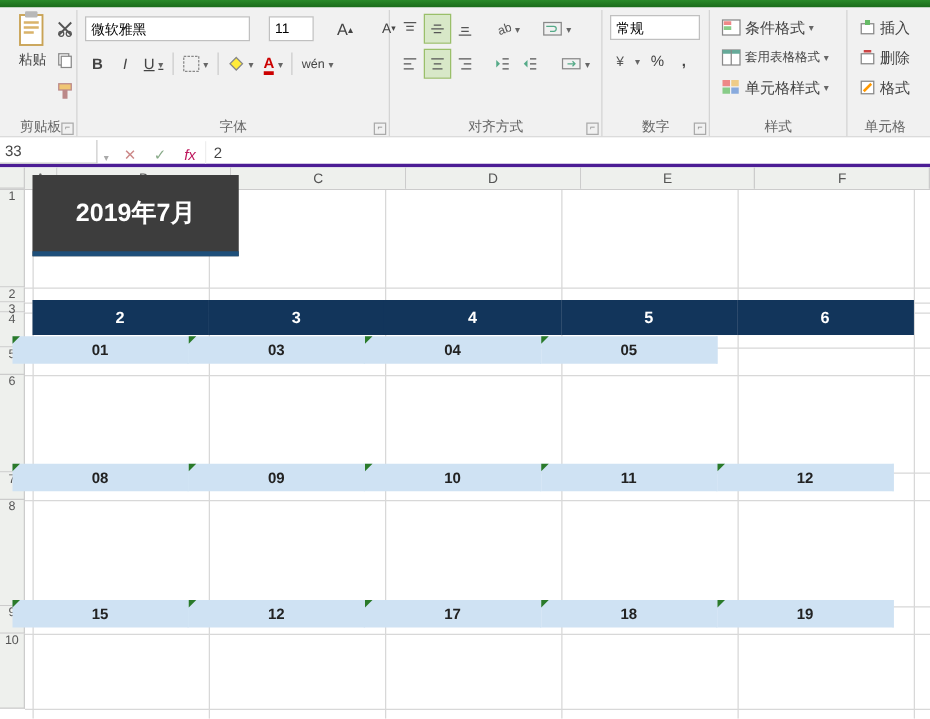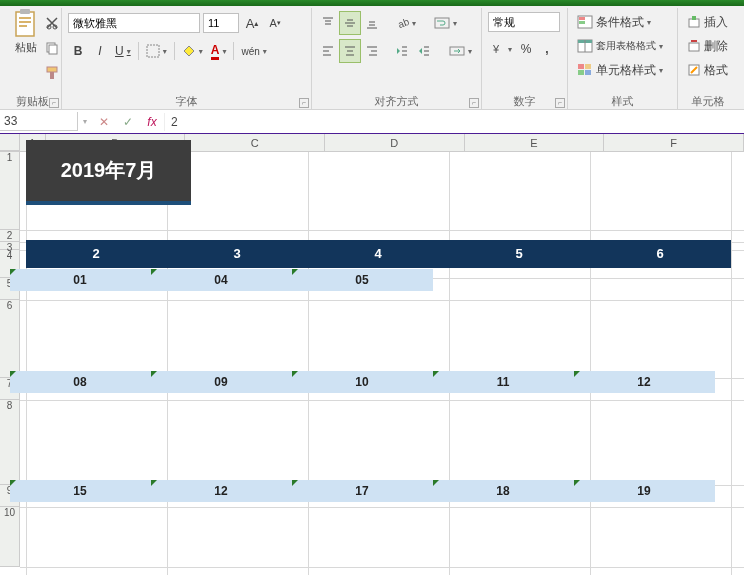--- a/index.html
+++ b/index.html
@@ -7,21 +7,21 @@
 .tabs{display:flex;background:linear-gradient(#2a8a2a,#1a6a1a);height:6px}
 .ribbon{background:#f1f1f1;border-bottom:1px solid #d4d4d4;padding:2px 4px 0 4px;height:104px;display:flex}
 .group{border-right:1px solid #d4d4d4;padding:0 6px 14px 6px;position:relative;display:flex;flex-direction:column}
 .group-label{position:absolute;bottom:0;left:0;right:0;text-align:center;font-size:11px;color:#666}
 .group-dlg{position:absolute;bottom:1px;right:2px;width:10px;height:10px;border:1px solid #aaa;font-size:7px;color:#888;text-align:center;line-height:8px}
 .btn{display:inline-flex;align-items:center;justify-content:center;padding:2px 3px;min-width:20px;height:22px;cursor:pointer}
 .lgbtn{display:flex;flex-direction:column;align-items:center;justify-content:center;width:42px;text-align:center;font-size:11px;cursor:pointer}
 .lgbtn .ico{width:32px;height:32px;display:flex;align-items:center;justify-content:center;font-size:24px}
 .dd{font-size:8px;color:#666;margin-left:3px}
 select,input.combo{border:1px solid #c0c0c0;background:#fff;font-size:11px;height:20px}
-.formulabar{display:flex;align-items:center;border-bottom:1px solid #4c1d95;height:24px;background:#fff}
+.formulabar{display:flex;align-items:flex-end;border-bottom:3px solid #4c1d95;height:24px;background:#fff}
 .namebox{width:78px;border:1px solid #ccc;border-top:none;border-left:none;padding:2px 4px;font-size:12px}
 .fxbtn{width:24px;text-align:center;color:#be185d;font-size:12px}
 .fxinput{flex:1;padding:2px 6px;font-size:12px;border-left:1px solid #eee}
 .sheet{position:relative;height:441px;background:#fff}
 .colhdrs{display:flex;height:18px;border-bottom:1px solid #ccc}
 .corner{width:20px;border-right:1px solid #ccc;border-bottom:1px solid #ccc;background:#eef0ed}
 .ch{border-right:1px solid #ccc;background:#eef0ed;text-align:center;font-size:11px;color:#555;line-height:18px}
 .rowhdrs{position:absolute;left:0;top:18px;width:20px}
 .rh{border-right:1px solid #ccc;border-bottom:1px solid #ccc;background:#eef0ed;text-align:center;font-size:10px;color:#555}
 .titlebox{position:absolute;left:26px;top:6px;width:165px;height:65px;background:#3d3d3d;color:#fff;display:flex;align-items:center;justify-content:center;font-size:20px;font-weight:bold;border-bottom:4px solid #1e4f7a}
@@ -77,21 +77,21 @@
               <rect x="5" y="6" width="4" height="7" fill="#b88"></rect>
             </svg>
           </div>
       </div>
     </div>
     <div class="group-label">剪贴板</div>
     <div class="group-dlg">⌐</div>
   </div>
 
   <div class="group" style="width:250px">
-    <div class="row" style="gap:3px;margin-top:4px">
+    <div class="row" style="gap:15px;margin-top:4px">
       <input class="combo" style="width: 132px; padding: 0px 4px;" value="微软雅黑">
       <input class="combo" style="width: 36px; padding: 0px 4px; text-align: left;" value="11">
       <div class="btn" style="font-size:13px">A<span style="font-size:8px;vertical-align:super">▴</span></div>
       <div class="btn" style="font-size:11px">A<span style="font-size:7px;vertical-align:super">▾</span></div>
     </div>
     <div class="row" style="gap:2px;margin-top:6px">
       <div class="btn" style="font-weight:bold">B</div>
       <div class="btn" style="font-style:italic">I</div>
       <div class="btn" style="text-decoration:underline">
           <span>U</span>
@@ -351,20 +351,21 @@
 
   <div class="hdrrow" id="hdrrow" style="top:106px">
       <div class="hdrcell" style="width: 141px;">2</div>
       <div class="hdrcell" style="width: 141px;">3</div>
       <div class="hdrcell" style="width: 141px;">4</div>
       <div class="hdrcell" style="width: 141px;">5</div>
       <div class="hdrcell" style="width: 141px;">6</div>
     </div>
   <div class="drow" id="week1" style="top:135px">
       <div class="dcell" style="width: 141px;">01</div>
+      <div class="dcell" style="width: 141px;">03</div>
       <div class="dcell" style="width: 141px;">04</div>
       <div class="dcell" style="width: 141px;">05</div>
     </div>
   <div class="drow" id="week2" style="top:237px">
       <div class="dcell" style="width: 141px;">08</div>
       <div class="dcell" style="width: 141px;">09</div>
       <div class="dcell" style="width: 141px;">10</div>
       <div class="dcell" style="width: 141px;">11</div>
       <div class="dcell" style="width: 141px;">12</div>
     </div>

